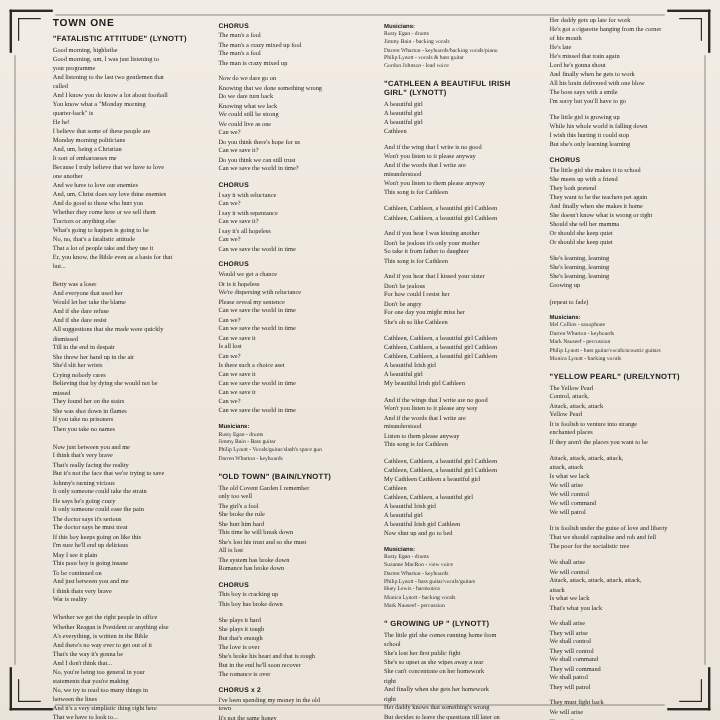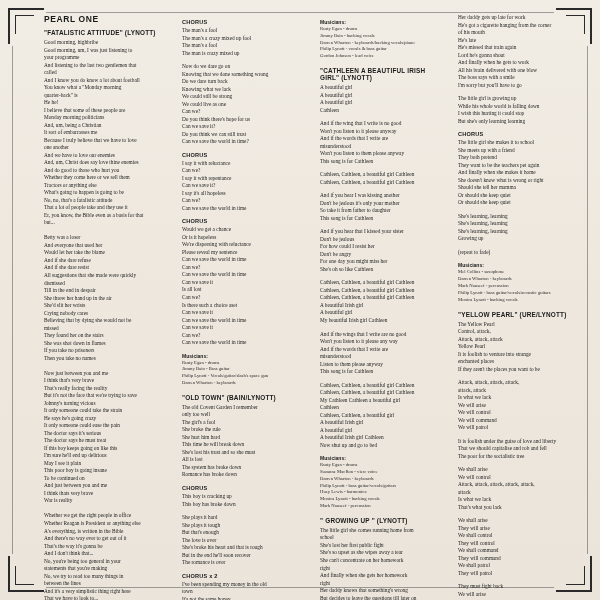--- a/index.html
+++ b/index.html
@@ -98,21 +98,21 @@
   <div class="edge-left"></div>
   <div class="edge-right"></div>
   <div class="corner tl"></div>
   <div class="corner tr"></div>
   <div class="corner bl"></div>
   <div class="corner br"></div>
 
   <div class="sheet">
 
     <div class="col">
-      <div class="side-title">PEARL ONE</div>
+      <div class="side-title">TOWN ONE</div>
       <div class="song-title first">"FATALISTIC ATTITUDE" (LYNOTT)</div>
       <div class="block">Good morning, highbribe
 Good morning, um, I was just listening to
     your programme
 And listening to the last two gentlemen that
     called
 And I know you do know a lot about football
 You know what a "Monday morning
     quarter-back" is
 He he!

